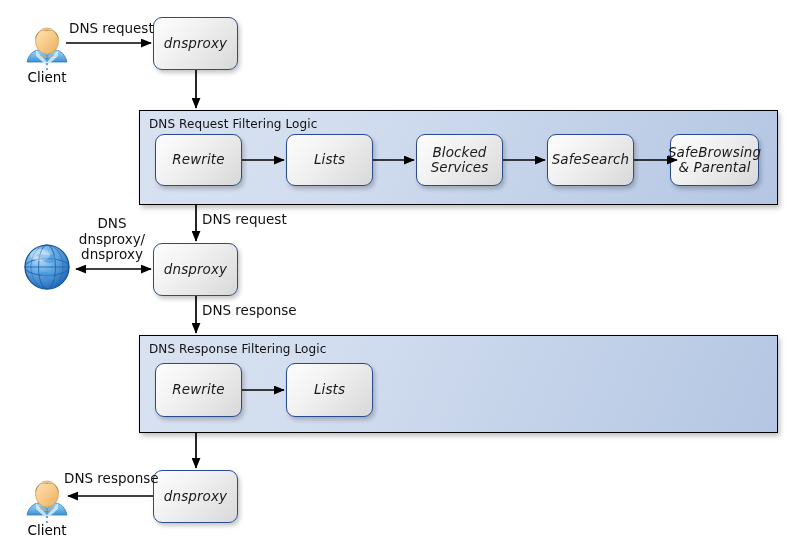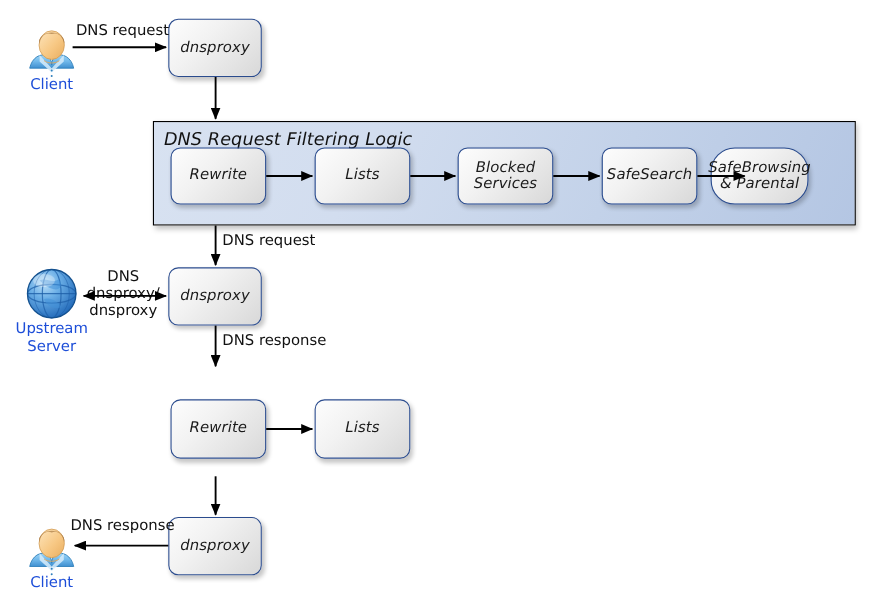--- a/index.html
+++ b/index.html
@@ -46,43 +46,42 @@
     box-sizing: border-box;
     border: 1.6px solid #000000;
     background: linear-gradient(115deg, #d8e2f1 0%, #d2ddef 30%, #c3d2e9 65%, #b4c6e3 100%);
     box-shadow: 2px 3px 5px rgba(0,0,0,0.25);
     z-index: 3;
   }
   .group-title {
     position: absolute;
     left: 9px;
     top: 6px;
-    font-size: 16px;
+    font-size: 12px;
     color: #111111;
     letter-spacing: 0.1px;
     white-space: nowrap;
-    font-style: italic;
   }
 
   
   .edge-label {
     position: absolute;
     font-size: 13.5px;
     color: #111111;
     line-height: 1.15;
     white-space: nowrap;
     z-index: 7;
   }
   .edge-label.multi { white-space: normal; text-align: center; }
 
   
   .actor-caption {
     position: absolute;
     font-size: 13.5px;
-    color: #1d4ed8;
+    color: #000000;
     text-align: center;
     line-height: 1.15;
     z-index: 7;
   }
 
   
   svg.layer {
     position: absolute;
     left: 0; top: 0;
     width: 797px; height: 558px;
@@ -164,27 +163,30 @@
   </div>
   <div class="node" style="left:547px; top:134px; width:87px; height:52px;">
     <span>SafeSearch</span>
   </div>
   <div class="node" style="left:416px; top:134px; width:87px; height:52px;">
     <div>
       <span>Blocked</span>
       <span>Services</span>
     </div>
   </div>
-  <div class="node" style="left:646px; top:134px; width:89px; height:52px;border-radius:22px;">
+  <div class="node" style="left:670px; top:134px; width:89px; height:52px;">
     <div>
       <span>SafeBrowsing</span>
       <span>&amp; Parental</span>
     </div>
   </div>
 
+  <div class="group" style="left:139px; top:335px; width:639px; height:98px;">
+    <div class="group-title">DNS Response Filtering Logic</div>
+  </div>
 
   <div class="node" style="left:155px; top:363px; width:87px; height:54px;">
     <span>Rewrite</span>
   </div>
   <div class="node" style="left:286px; top:363px; width:87px; height:54px;">
     <span>Lists</span>
   </div>
 
   <div class="node" style="left:153px; top:17px; width:85px; height:53px;">
     <span>dnsproxy</span>
@@ -225,32 +227,28 @@
 
     <line x1="196" y1="433" x2="196" y2="468" stroke="#000" stroke-width="1.7" marker-end="url(#ah)"></line>
 
     <line x1="153" y1="496" x2="68" y2="496" stroke="#000" stroke-width="1.7" marker-end="url(#ah)"></line>
   </svg>
 
   <div class="edge-label" style="left:69px; top:21px;">DNS request</div>
 
   <div class="edge-label" style="left:202px; top:212px;">DNS request</div>
 
-  <div class="edge-label multi" style="left:77px; top:216px; width:70px;margin-top:28px;">
+  <div class="edge-label multi" style="left:77px; top:216px; width:70px;">
     <span>DNS</span><br>
     <span>dnsproxy/</span><br>
     <span>dnsproxy</span>
   </div>
 
   <div class="edge-label" style="left:202px; top:303px;">DNS response</div>
 
   <div class="edge-label" style="left:64px; top:471px;">DNS response</div>
 
   <div class="actor-caption" style="left:17px; top:70px; width:60px;">Client</div>
 
-  <div class="actor-caption" style="left:7px; top:292px; width:80px;">
-    <span>Upstream</span><br>
-    <span>Server</span>
-  </div>
 
   <div class="actor-caption" style="left:17px; top:523px; width:60px;">Client</div>
 
 </div>
 
 </body></html>

